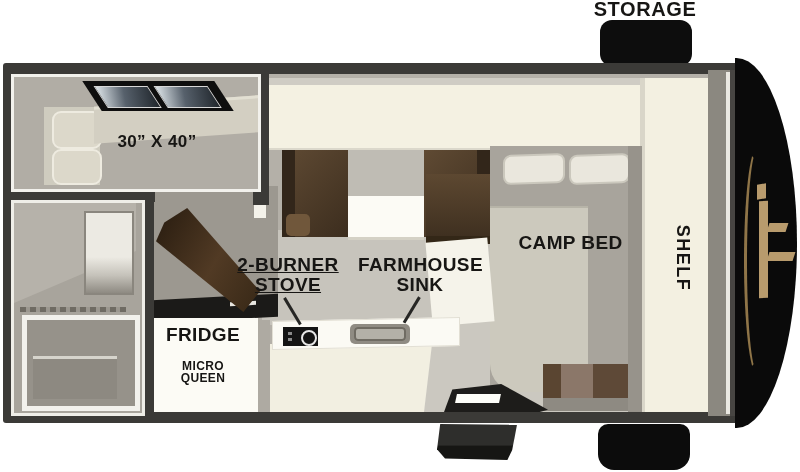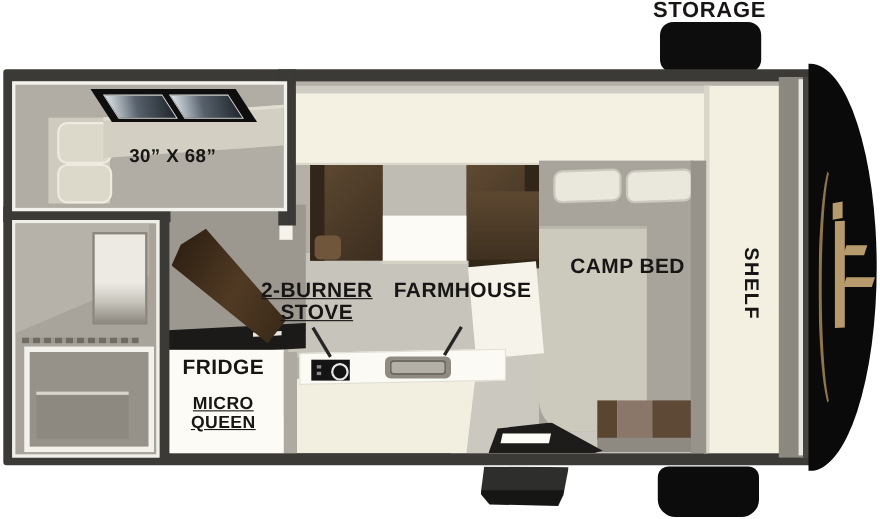--- a/index.html
+++ b/index.html
@@ -114,21 +114,21 @@
 
   
   .pline{width:2.5px;background:#262624;transform-origin:top center;}
   .pline-stove{left:283px;top:298px;height:31px;transform:rotate(-31deg);}
   .pline-sink{left:418px;top:297px;height:30px;transform:rotate(31deg);}
 
   
   .stove-label{left:228px;top:255px;width:120px;font-size:19px;text-decoration:underline;}
   .sink-label{left:358px;top:255px;width:124px;font-size:19px;}
   .fridge-label{left:148px;top:325px;width:110px;font-size:19px;}
-  .micro-label{left:148px;top:360px;width:110px;font-size:16px;text-decoration:underline;}
+  .micro-label{left:148px;top:360px;width:110px;font-size:12px;}
   .bed-label{left:498px;top:233px;width:145px;font-size:19px;}
   .shelf-label{left:632px;top:248px;width:100px;height:20px;font-size:18px;letter-spacing:1.5px;transform:rotate(90deg);}
 
   
   .nose{left:735px;top:58px;width:62px;height:370px;background:#0a0a0a;
       border-radius:0 62px 62px 0 / 0 190px 190px 0;}
   .nose-arc{left:744px;top:148px;width:20px;height:220px;border:3px solid transparent;
       border-left:3px solid #8f7548;border-radius:50%/50%;}
   .logo-tick{left:757px;top:184px;width:9px;height:15px;background:#b89b6d;transform:skewY(-10deg);}
   .logo-bar{left:759px;top:201px;width:9px;height:97px;background:#b89b6d;transform:skewY(-3deg);}
@@ -205,21 +205,21 @@
   <div class="abs bunks-room">
     <div class="abs bunk-pad"></div>
     <div class="abs bunk-pillow" style="top:34px;height:34px;"></div>
     <div class="abs bunk-pillow" style="top:72px;height:32px;"></div>
     <div class="abs bunk-band"></div>
     <div class="abs skylight">
       <div class="pane" style="left:8px;"></div>
       <div class="pane" style="left:68px;"></div>
     </div>
     <div class="bunks-label">
-      <div>30” X 68”</div>
+      <div>30” X 40”</div>
     </div>
   </div>
 
   <div class="abs bath-room">
     <div class="abs bath-wedge"></div>
     <div class="abs bath-window"></div>
     <div class="abs towel-bar"></div>
     <div class="abs shower">
       <div class="shower-lip"></div>
     </div>
@@ -227,20 +227,21 @@
 
   <div class="abs pline pline-stove"></div>
   <div class="abs pline pline-sink"></div>
 
   <div class="lbl stove-label">
     <div>2-BURNER</div>
     <div>STOVE</div>
   </div>
   <div class="lbl sink-label">
     <div>FARMHOUSE</div>
+    <div>SINK</div>
   </div>
   <div class="lbl fridge-label">FRIDGE</div>
   <div class="lbl micro-label">
     <div>MICRO</div>
     <div>QUEEN</div>
   </div>
   <div class="lbl bed-label">
     <div>CAMP BED</div>
   </div>
   <div class="lbl shelf-label">SHELF</div>

